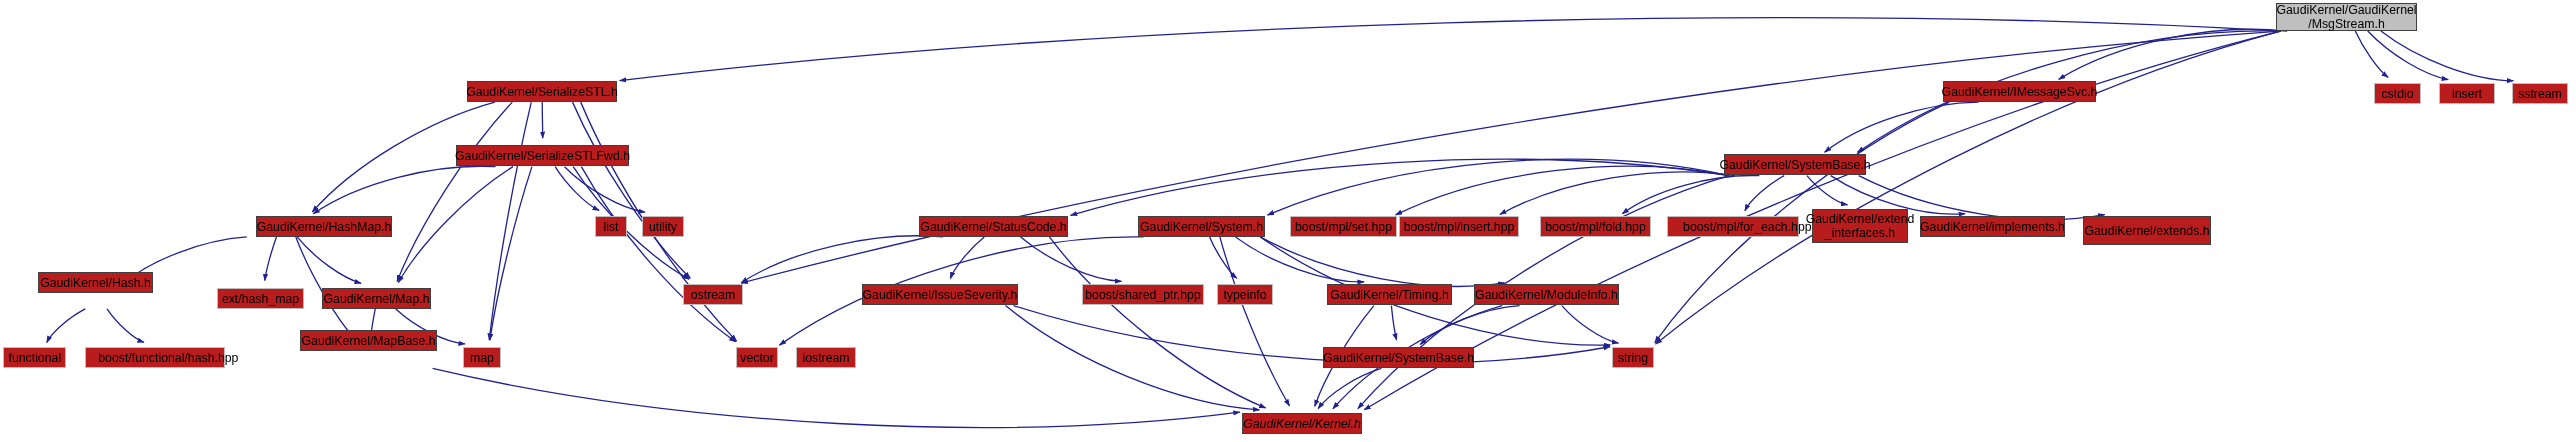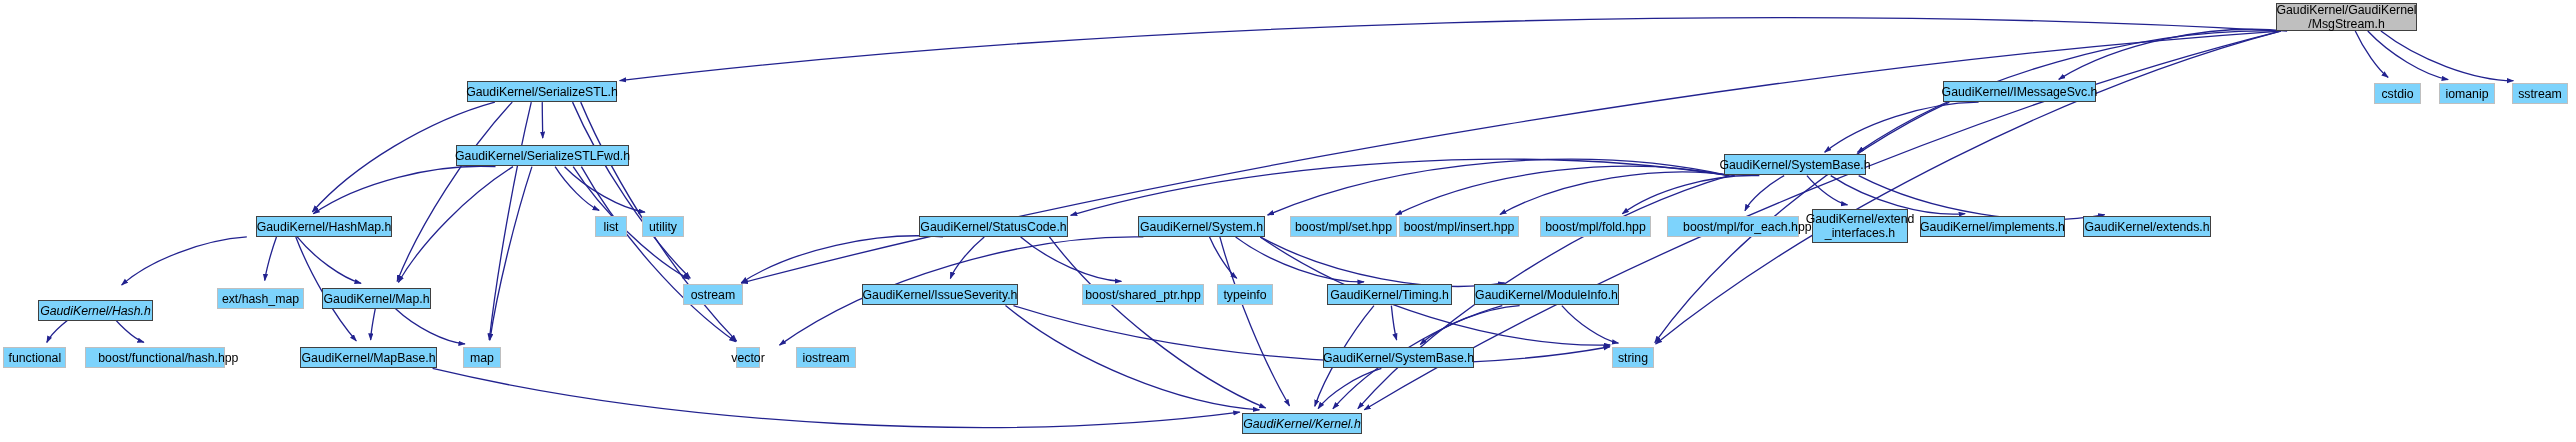--- a/index.html
+++ b/index.html
@@ -12,21 +12,21 @@
     overflow:hidden;
   }
   #edges{position:absolute;left:0;top:0;width:2576px;height:442px;}
   .node{
     position:absolute;
     box-sizing:border-box;
     display:flex;
     align-items:center;
     justify-content:center;
     text-align:center;
-    background:#7dd3fc;
+    background:#b91c1c;
     border:0.8px solid #bfbfbf;
     color:#000000;
     font-size:12.3px;
     line-height:14px;
     white-space:pre-line;
     z-index:5;
     padding:0 3.3px;
   }
   .node.internal{border:1.6px solid #404040;}
   .node.root{background:#bfbfbf;border:1.6px solid #404040;}
@@ -104,50 +104,50 @@
         <path d="M1838.3,374.0 C1762.7,395.1 1676.8,447.5 1631.0,500.3" marker-end="url(#ah)"></path>
         <path d="M1690.3,451.0 C1660.3,460.1 1626.3,481.7 1612.9,500.2" marker-end="url(#ah)"></path>
       </g>
   </svg>
   <div id="nodes">
       <div class="node root" style="left: 2276px; top: 3.3px; width: 141px; height: 28px;">GaudiKernel/GaudiKernel
 /MsgStream.h</div>
       <div class="node internal" style="left: 467px; top: 81px; width: 150px; height: 21px;">GaudiKernel/SerializeSTL.h</div>
       <div class="node internal" style="left: 1943px; top: 81px; width: 153px; height: 21px;">GaudiKernel/IMessageSvc.h</div>
       <div class="node external" style="left: 2374px; top: 83px; width: 47px; height: 21px;">cstdio</div>
-      <div class="node external" style="left: 2439px; top: 83px; width: 56px; height: 21px;">iomanip</div>
+      <div class="node external" style="left: 2439px; top: 83px; width: 56px; height: 21px;">insert</div>
       <div class="node external" style="left: 2512px; top: 83px; width: 56px; height: 21px;">sstream</div>
       <div class="node internal" style="left: 456px; top: 145px; width: 173px; height: 21px;">GaudiKernel/SerializeSTLFwd.h</div>
       <div class="node internal" style="left: 1724px; top: 154px; width: 142px; height: 21px;">GaudiKernel/SystemBase.h</div>
       <div class="node internal" style="left: 212px; top: 216px; width: 136px; height: 21px; margin-left: 44px;">GaudiKernel/HashMap.h</div>
       <div class="node external" style="left: 595px; top: 216px; width: 32px; height: 21px;">list</div>
       <div class="node external" style="left: 642px; top: 216px; width: 42px; height: 21px;">utility</div>
       <div class="node internal" style="left: 919px; top: 216px; width: 149px; height: 21px;">GaudiKernel/StatusCode.h</div>
       <div class="node internal" style="left: 1138px; top: 216px; width: 127px; height: 21px;">GaudiKernel/System.h</div>
       <div class="node external" style="left: 1290px; top: 216px; width: 107px; height: 21px;">boost/mpl/set.hpp</div>
       <div class="node external" style="left: 1399px; top: 216px; width: 120px; height: 21px;">boost/mpl/insert.hpp</div>
       <div class="node external" style="left: 1540px; top: 216px; width: 111px; height: 21px;">boost/mpl/fold.hpp</div>
       <div class="node external" style="left: 1667px; top: 216px; width: 132px; height: 21px; padding-left: 32px;">boost/mpl/for_each.hpp</div>
       <div class="node internal" style="left: 1812px; top: 209px; width: 96px; height: 34px;">GaudiKernel/extend
 _interfaces.h</div>
       <div class="node internal" style="left: 1920px; top: 216px; width: 145px; height: 21px;">GaudiKernel/implements.h</div>
-      <div class="node internal" style="left: 2083px; top: 216px; width: 128px; height: 21px;">GaudiKernel/extends.h</div>
-      <div class="node internal" style="left: 38px; top: 300px; width: 115px; height: 21px; font-style: italic;">GaudiKernel/Hash.h</div>
+      <div class="node internal" style="left: 2083px; top: 216px; width: 128px; height: 29px;">GaudiKernel/extends.h</div>
+      <div class="node internal" style="left: 38px; top: 272px; width: 115px; height: 21px;">GaudiKernel/Hash.h</div>
       <div class="node external" style="left: 217px; top: 288px; width: 87px; height: 21px;">ext/hash_map</div>
       <div class="node internal" style="left: 322px; top: 288px; width: 109px; height: 21px;">GaudiKernel/Map.h</div>
       <div class="node external" style="left: 683px; top: 284px; width: 60px; height: 21px;">ostream</div>
       <div class="node internal" style="left: 862px; top: 284px; width: 156px; height: 21px;">GaudiKernel/IssueSeverity.h</div>
       <div class="node external" style="left: 1082px; top: 284px; width: 122px; height: 21px;">boost/shared_ptr.hpp</div>
       <div class="node external" style="left: 1217px; top: 284px; width: 56px; height: 21px;">typeinfo</div>
       <div class="node internal" style="left: 1327px; top: 284px; width: 125px; height: 21px;">GaudiKernel/Timing.h</div>
       <div class="node internal" style="left: 1474px; top: 284px; width: 145px; height: 21px;">GaudiKernel/ModuleInfo.h</div>
-      <div class="node internal" style="left: 300px; top: 347px; width: 137px; height: 21px;">GaudiKernel/MapBase.h</div>
+      <div class="node internal" style="left: 300px; top: 330px; width: 137px; height: 21px;">GaudiKernel/MapBase.h</div>
       <div class="node external" style="left: 3.3px; top: 347px; width: 63px; height: 21px;">functional</div>
       <div class="node external" style="left: 85px; top: 347px; width: 140px; height: 21px; padding-left: 30px;">boost/functional/hash.hpp</div>
       <div class="node external" style="left: 463px; top: 347px; width: 38px; height: 21px;">map</div>
-      <div class="node external" style="left: 736px; top: 347px; width: 24px; height: 21px;">vector</div>
+      <div class="node external" style="left: 736px; top: 347px; width: 42px; height: 21px;">vector</div>
       <div class="node external" style="left: 796px; top: 347px; width: 60px; height: 21px;">iostream</div>
       <div class="node internal" style="left: 1323px; top: 347px; width: 151px; height: 21px;">GaudiKernel/SystemBase.h</div>
       <div class="node external" style="left: 1612px; top: 347px; width: 42px; height: 21px;">string</div>
       <div class="node internal" style="left: 1242px; top: 413px; width: 120px; height: 21px; font-style: italic;">GaudiKernel/Kernel.h</div>
     </div>
 </div>
 
 
 </body></html>

